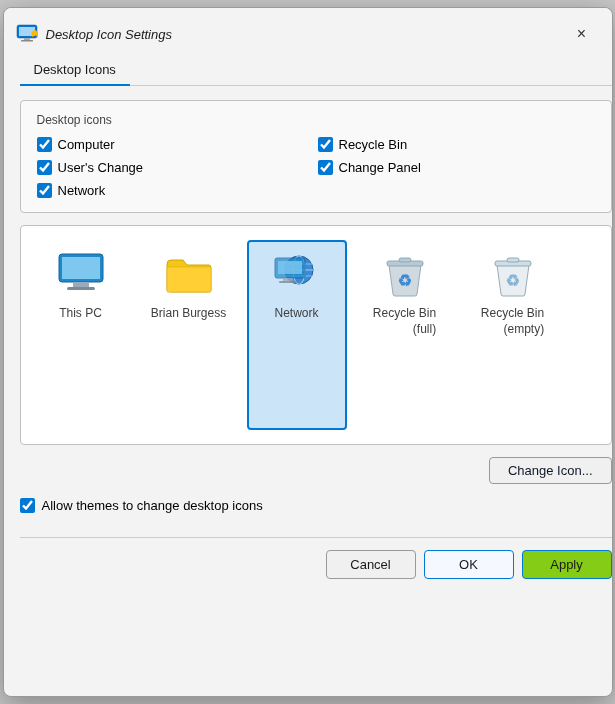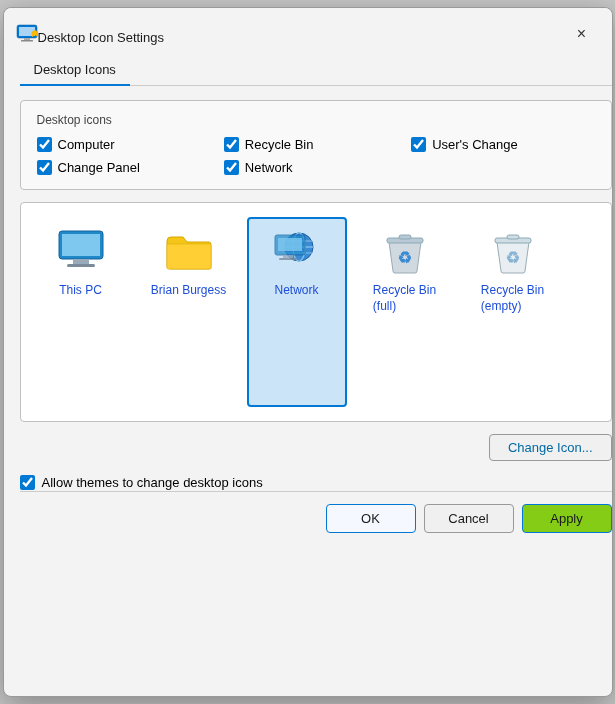--- a/index.html
+++ b/index.html
@@ -26,22 +26,23 @@
     .title-bar {
       background: #f3f3f3;
       border-radius: 8px 8px 0 0;
       padding: 12px 16px 8px 12px;
       display: flex;
       align-items: center;
       justify-content: space-between;
     }
     .title-bar-left {
       display: flex;
-      align-items: flex-end;
-      gap: 0;
+      align-items: center;
+      gap: 8px;
+      font-style: italic;
     }
     .title-icon {
       width: 22px;
       height: 22px;
     }
     .title-text {
       font-size: 13px;
       font-weight: 400;
       color: #1a1a1a;
     }
@@ -83,21 +84,21 @@
       margin-bottom: 12px;
       background: #f9f9f9;
     }
     .section-label {
       font-size: 12px;
       color: #444;
       margin-bottom: 10px;
     }
     .checkboxes-grid {
       display: grid;
-      grid-template-columns: 1fr 1fr 1fr;
+      grid-template-columns: 1fr 1fr;
       gap: 8px 4px;
     }
     .checkbox-item {
       display: flex;
       align-items: center;
       gap: 6px;
     }
     .checkbox-item input[type="checkbox"] {
       width: 15px;
       height: 15px;
@@ -128,45 +129,45 @@
       background: #cce4f7;
       border-color: #0078d4;
     }
     .icon-img {
       width: 52px;
       height: 52px;
       margin-bottom: 6px;
     }
     .icon-label {
       font-size: 12px;
-      color: #1d4ed8;
-      text-align: left;
+      color: #404040;
+      text-align: right;
       line-height: 1.3;
     }
     .buttons-row {
       display: flex;
       justify-content: flex-end;
       gap: 8px;
       margin-bottom: 14px;
     }
     .btn {
       padding: 5px 18px;
       font-size: 13px;
       border-radius: 4px;
       border: 1px solid #999;
       background: #f0f0f0;
       cursor: pointer;
-      color: #0369a1;
+      color: #0f172a;
       min-width: 110px;
     }
     .allow-themes-row {
       display: flex;
       align-items: center;
       gap: 7px;
-      margin-bottom: 1px;
+      margin-bottom: 24px;
     }
     .allow-themes-row input[type="checkbox"] {
       width: 15px;
       height: 15px;
       accent-color: #0078d4;
     }
     .divider {
       border: none;
       border-top: 1px solid #ccc;
       margin-bottom: 12px;
@@ -328,18 +329,18 @@
     </div>
 
     <div class="allow-themes-row">
       <input type="checkbox" id="cb_allow_themes" checked="" style="">
       <label for="cb_allow_themes">Allow themes to change desktop icons</label>
     </div>
 
     <hr class="divider">
 
     <div class="footer-buttons">
+      <button class="footer-btn">Cancel</button>
       <button class="footer-btn ok-btn">OK</button>
-      <button class="footer-btn">Cancel</button>
       <button class="footer-btn apply-btn">Apply</button>
     </div>
   </div>
 </div>
 
 </body></html>

